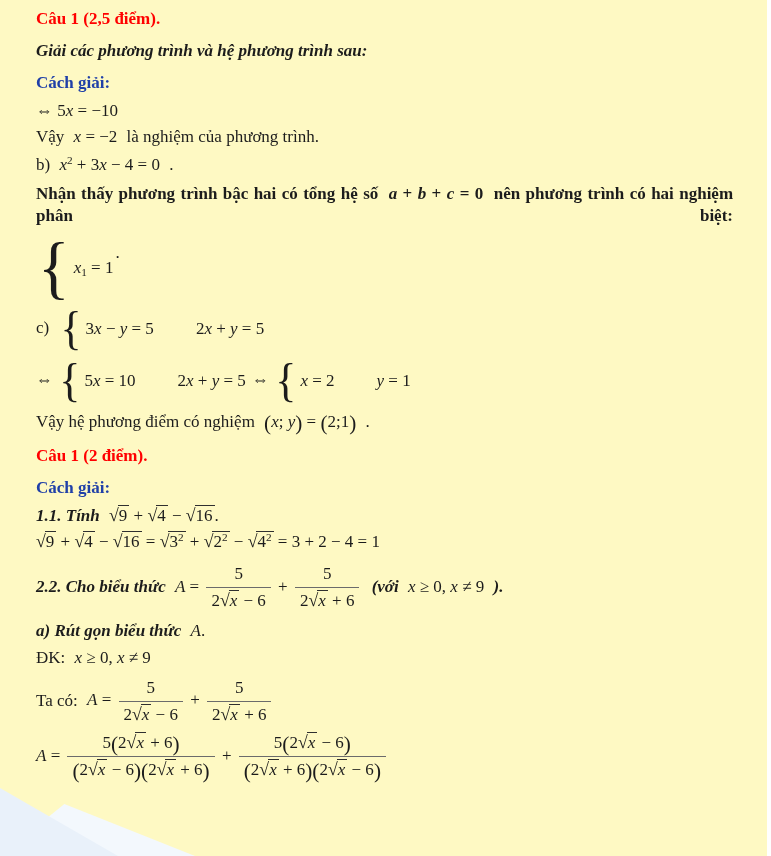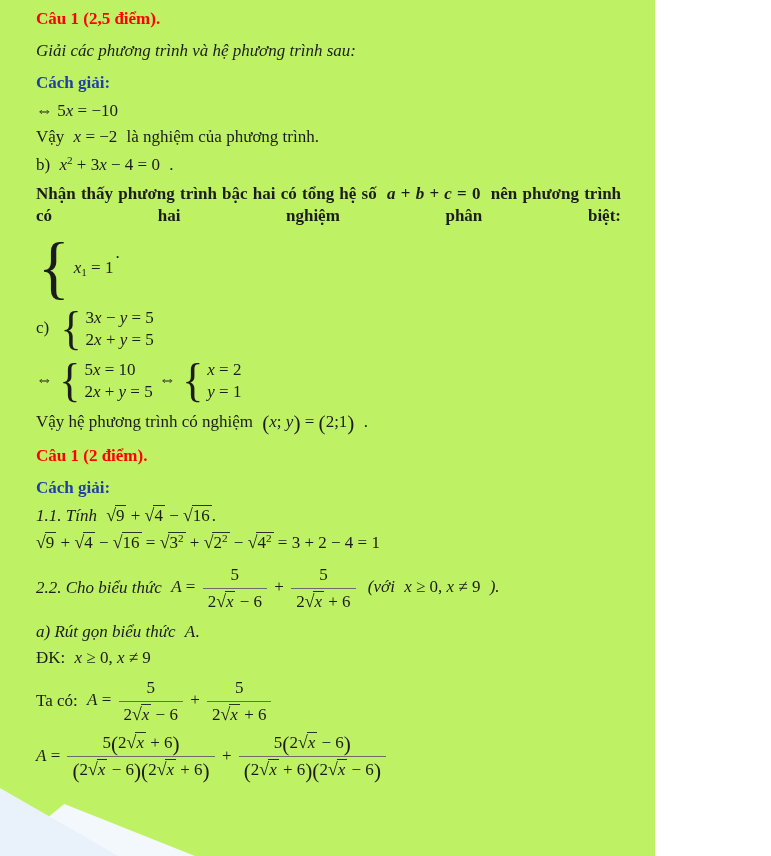--- a/index.html
+++ b/index.html
@@ -1,42 +1,42 @@
 <!DOCTYPE html>
 <html style="--red: #ff0000; --blue: #2040a8; --wm1: #e9f1fa; --wm2: #f3f8fd;"><head>
 <meta charset="utf-8">
 <style>
   html,body{margin:0;padding:0;background:#ffffff;}
   .page{
-    position:relative;width:655px;height:856px;background:#bef264;overflow:hidden;
+    position:relative;width:767px;height:856px;background:#fef9c3;overflow:hidden;
     font-family:"Liberation Serif","DejaVu Serif",serif;
     font-size:17px;color:#1c1c1c;
   }
   .doc{padding:8px 34px 0 36px;position:relative;z-index:2;}
   .line{line-height:1.3;}
   .mb4{margin-bottom:4px}.mb6{margin-bottom:6px}.mb8{margin-bottom:8px}
   .mb10{margin-bottom:10px}.mb12{margin-bottom:12px}
   .heading-red{color:var(--red,#ff0000);font-weight:bold;}
   .heading-blue{color:var(--blue,#2040a8);font-weight:bold;}
-  .bi{font-weight:normal;font-style:italic;}
+  .bi{font-weight:bold;font-style:italic;}
   .line > .seg + .seg{margin-left:5px;}
   .justify{text-align:justify;text-align-last:justify;font-weight:bold;}
 
   
   .math{white-space:nowrap;}
   .math i{font-style:italic;}
   .frac{display:inline-block;text-align:center;vertical-align:middle;margin:0 3px;}
   .fnum{display:block;padding:0 6px 2px;border-bottom:1.4px solid #6b6b6b;}
   .fden{display:block;padding:2px 5px 0;}
   .sqrt{display:inline-flex;align-items:flex-start;vertical-align:baseline;}
   .rsym{font-style:normal;line-height:1.15;font-size:1.05em;}
   .rbar{border-top:1.4px solid #2f2f2f;line-height:1.15;padding:0 2px 0 1px;margin-left:-1px;}
   .system{display:inline-flex;align-items:center;vertical-align:middle;margin:0 2px;}
   .brace{font-family:"Liberation Serif",serif;font-size:44px;line-height:1;font-weight:400;margin-right:4px;transform:scaleY(1.05);}
-  .syscol{display:inline-flex;flex-direction:column;text-align:left;}
+  .syscol{display:inline-flex;flex-direction:row;text-align:left;gap:42px;}
   .sysline{display:block;line-height:1.3;}
   .tall-sys .brace{font-size:66px;}
   .tall-sys .sysline{margin:2px 0;}
   .msup{vertical-align:0.5em;font-size:0.66em;line-height:0;}
   .msub{vertical-align:-0.25em;font-size:0.66em;line-height:0;}
   .bigp{font-size:1.25em;line-height:0.75;vertical-align:-0.12em;}
   .raised-dot{vertical-align:0.8em;}
 
   
   .wm{position:absolute;left:0;bottom:0;pointer-events:none;z-index:1;}
@@ -96,21 +96,21 @@
             <span class="sysline">2<i>x</i> + <i>y</i> = 5</span>
           </span>
         </span> ⇔ <span class="system">
           <span class="brace">{</span>
           <span class="syscol">
             <span class="sysline"><i>x</i> = 2</span>
             <span class="sysline"><i>y</i> = 1</span>
           </span>
         </span></div>
     <div class="line mb12">
-      <span class="seg">Vậy hệ phương trình có nghiệm</span>
+      <span class="seg">Vậy hệ phương điểm có nghiệm</span>
       <span class="seg math"><span class="bigp">(</span><i>x</i>; <i>y</i><span class="bigp">)</span> = <span class="bigp">(</span>2;1<span class="bigp">)</span></span>
       <span class="seg">.</span>
     </div>
 
     <div class="line mb10 heading-red">Câu 1 (2 điểm).</div>
     <div class="line mb6 heading-blue">Cách giải:</div>
 
     <div class="line mb4">
       <span class="seg bi">1.1. Tính</span>
       <span class="seg math"><span class="sqrt">

